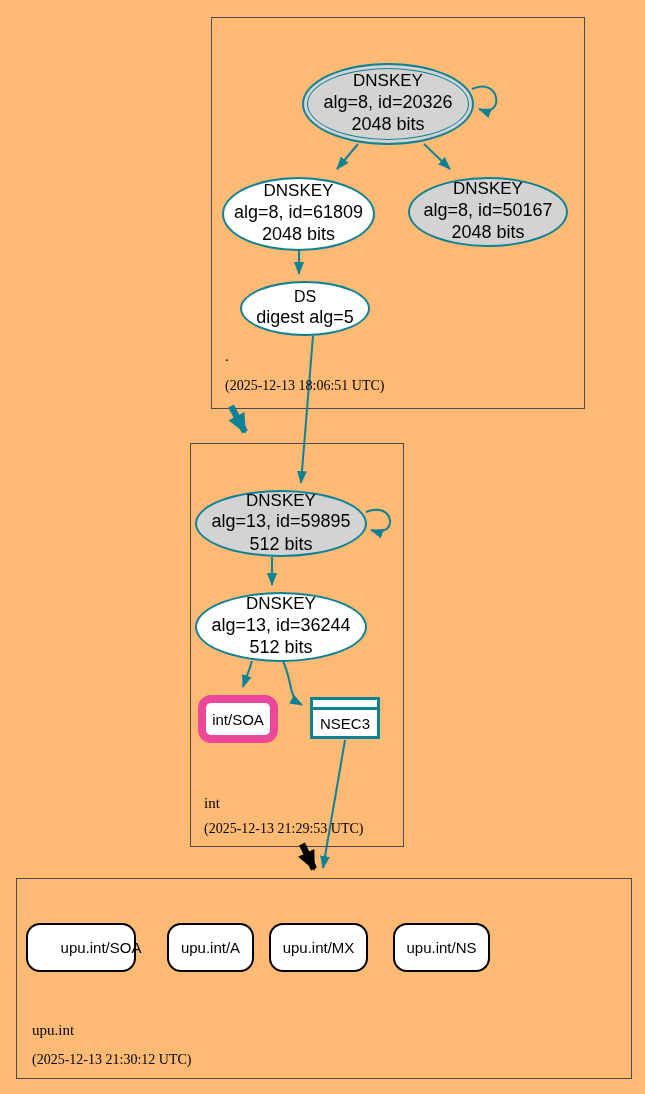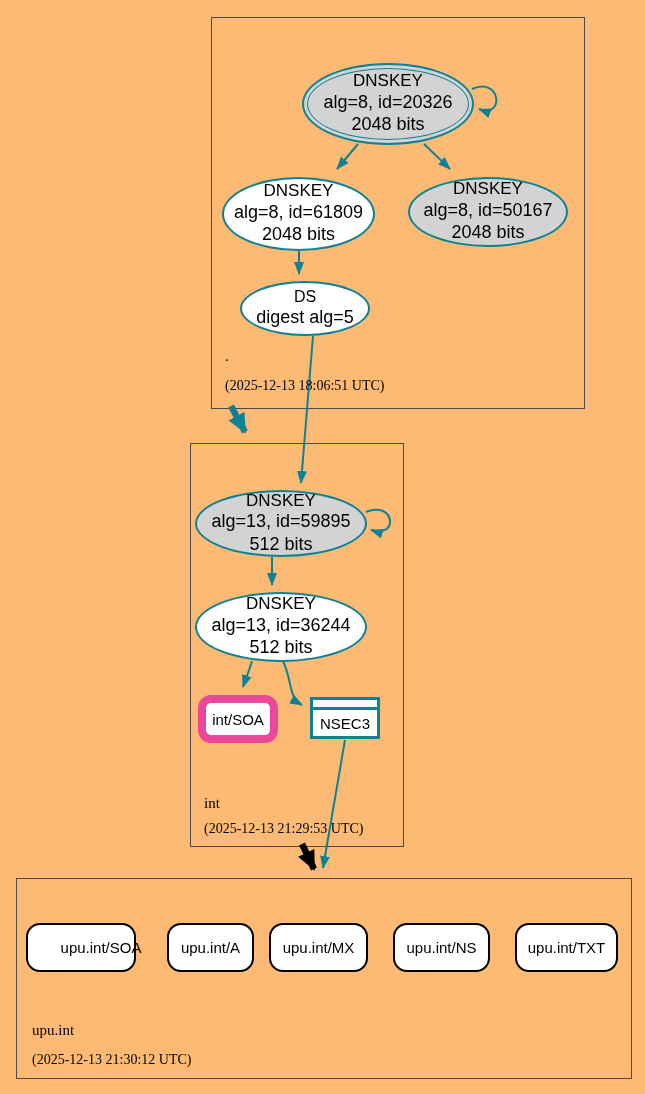--- a/index.html
+++ b/index.html
@@ -129,20 +129,17 @@
   </div>
   <div class="node rr-node-black" style="left:159px;top:923px;width:87px;height:49px;margin-left:8px;">
     <span>upu.int/A</span>
   </div>
   <div class="node rr-node-black" style="left:393px;top:923px;width:97px;height:49px;">
     <span>upu.int/NS</span>
   </div>
   <div class="node rr-node-black" style="left:269px;top:923px;width:99px;height:49px;">
     <span>upu.int/MX</span>
   </div>
-  <div class="node rr-node-black" style="left:515px;top:923px;width:103px;height:49px;">
-    <span>upu.int/TXT</span>
-  </div>
 
   <div class="zone-label" style="left:32px;top:1022px;">upu.int</div>
   <div class="zone-ts" style="left:32px;top:1052px;">(2025-12-13 21:30:12 UTC)</div>
 
 </div>
 
 </body></html>

